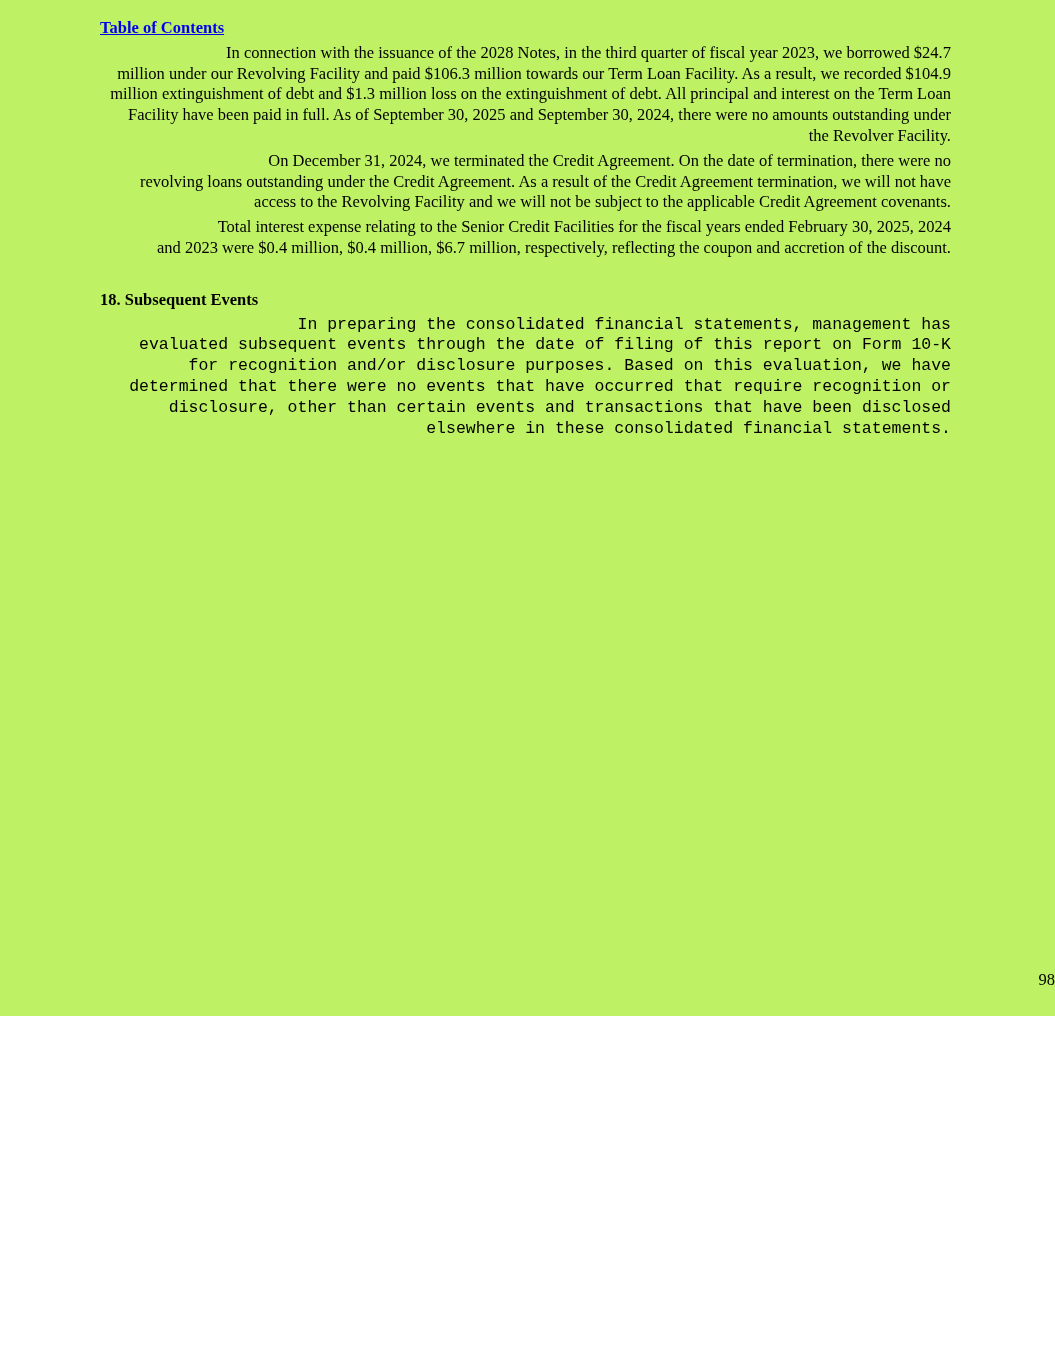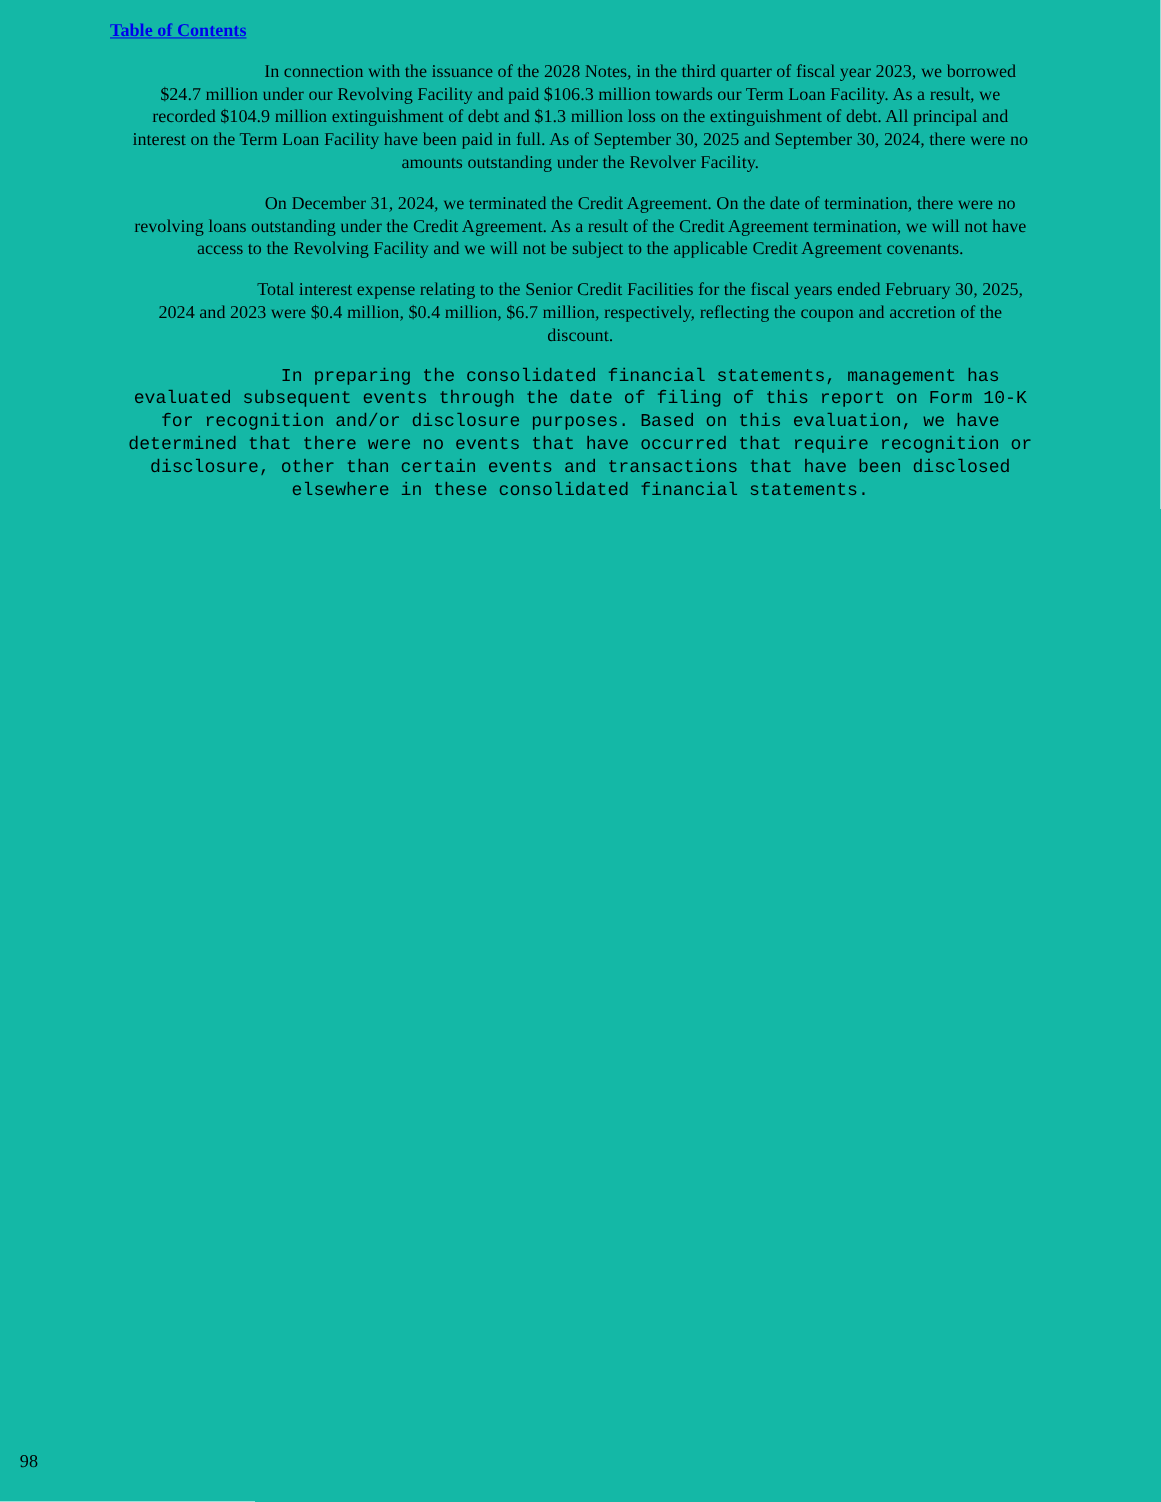--- a/index.html
+++ b/index.html
@@ -3,74 +3,75 @@
 <meta charset="utf-8">
 <style>
   html, body {
     margin: 0;
     padding: 0;
     background: #ffffff;
   }
   .page {
     position: relative;
     width: 1055px;
-    height: 1365px;
-    background: #14b8a6;
+    height: 1016px;
+    background: #bef264;
     box-sizing: border-box;
     padding: 18px 100px 0 100px;
     font-family: "Liberation Serif", "DejaVu Serif", serif;
     font-size: 16.5px;
     line-height: 20.8px;
     color: #000000;
     overflow: hidden;
   }
   .toc-link {
     display: inline-block;
     font-weight: bold;
     color: #0000EE;
     text-decoration: underline;
     cursor: pointer;
   }
   p.body-para {
-    margin: 16px;
+    margin: 4px;
     text-indent: 109px;
-    text-align: center;
+    text-align: right;
   }
   .para-1 { margin-top: 35px; }
   .para-2 { margin-top: 9px; }
   .para-3 { margin-top: 18px; }
   .section-heading {
     margin: 31px 0 0 0;
     font-size: 16.5px;
     font-weight: bold;
     line-height: 20.8px;
   }
   .para-4 { margin-top: 14px; font-family: Liberation Mono, monospace; }
   .page-number {
     position: absolute;
     left: 0;
     right: 0;
     bottom: 25px;
-    text-align: left;
+    text-align: right;
     font-size: 16.5px;
     line-height: 20.8px;
     margin-left: 18px;
   }
 </style>
 </head>
 <body>
 
 <div class="page">
 
   <a class="toc-link">Table of Contents</a>
 
   <p class="body-para para-1">In connection with the issuance of the 2028 Notes, in the third quarter of fiscal year 2023, we borrowed $24.7 million under our Revolving Facility and paid $106.3 million towards our Term Loan Facility. As a result, we recorded $104.9 million extinguishment of debt and $1.3 million loss on the extinguishment of debt. All principal and interest on the Term Loan Facility have been paid in full. As of September 30, 2025 and September 30, 2024, there were no amounts outstanding under the Revolver Facility.</p>
 
   <p class="body-para para-2">On December 31, 2024, we terminated the Credit Agreement. On the date of termination, there were no revolving loans outstanding under the Credit Agreement. As a result of the Credit Agreement termination, we will not have access to the Revolving Facility and we will not be subject to the applicable Credit Agreement covenants.</p>
 
   <p class="body-para para-3">Total interest expense relating to the Senior Credit Facilities for the fiscal years ended February 30, 2025, 2024 and 2023 were $0.4 million, $0.4 million, $6.7 million, respectively, reflecting the coupon and accretion of the discount.</p>
 
+  <h3 class="section-heading">18. Subsequent Events</h3>
 
   <p class="body-para para-4">In preparing the consolidated financial statements, management has evaluated subsequent events through the date of filing of this report on Form 10-K for recognition and/or disclosure purposes. Based on this evaluation, we have determined that there were no events that have occurred that require recognition or disclosure, other than certain events and transactions that have been disclosed elsewhere in these consolidated financial statements.</p>
 
   <div class="page-number">98</div>
 
 </div>
 
 </body></html>

